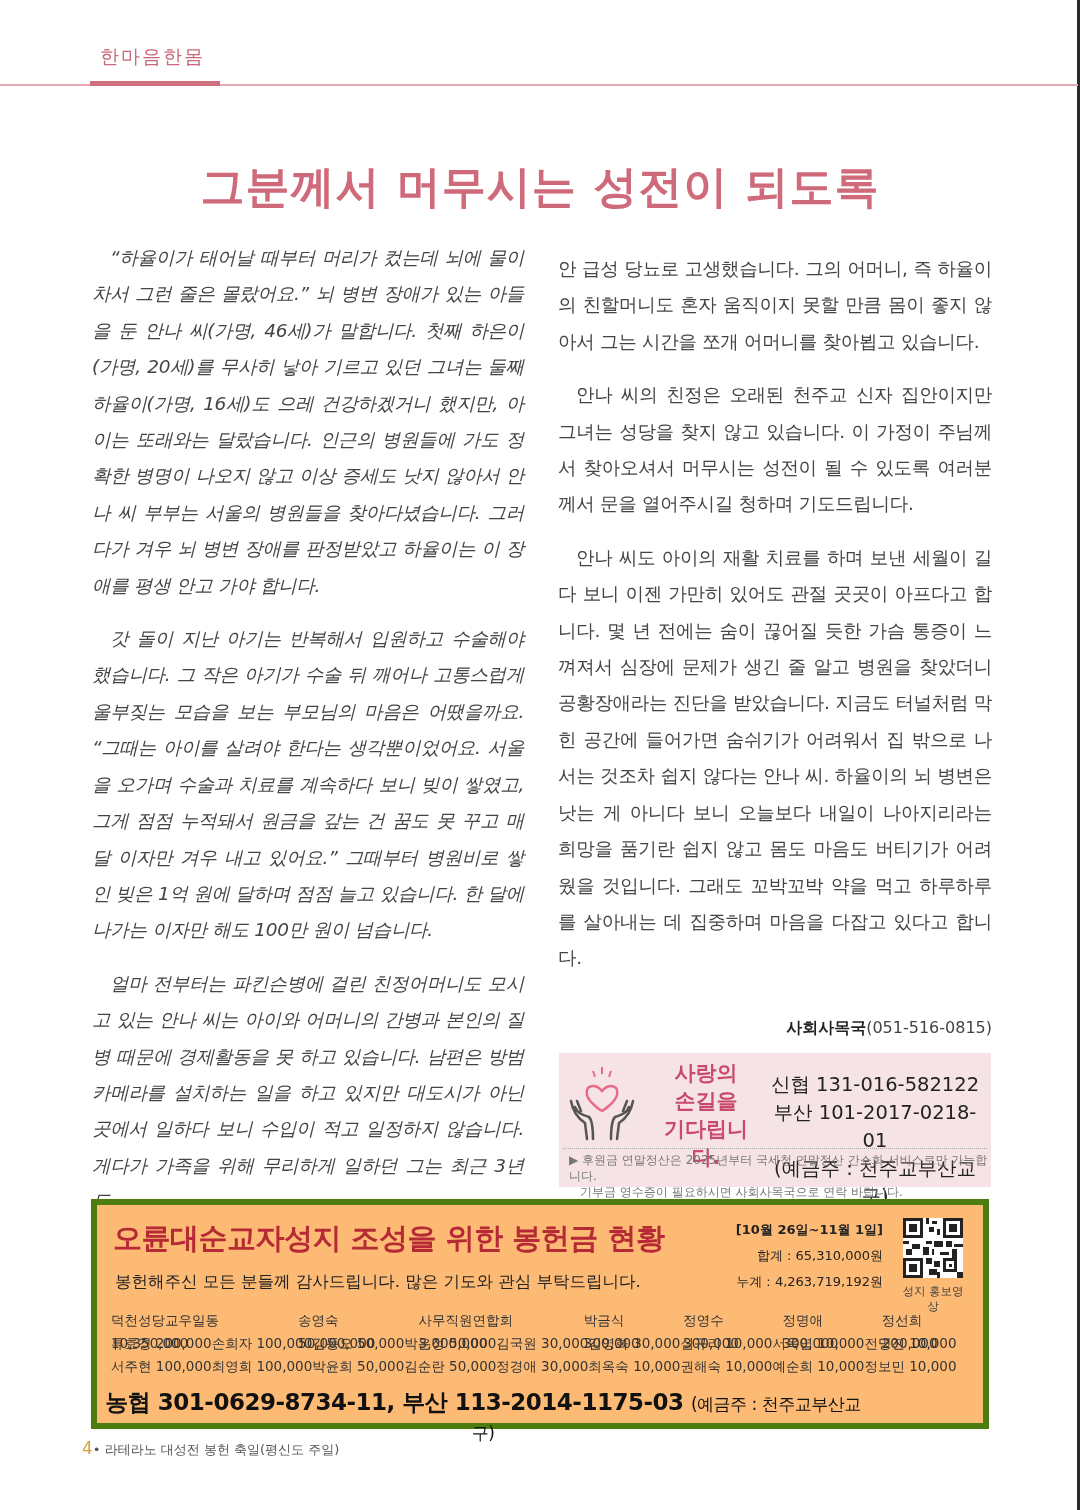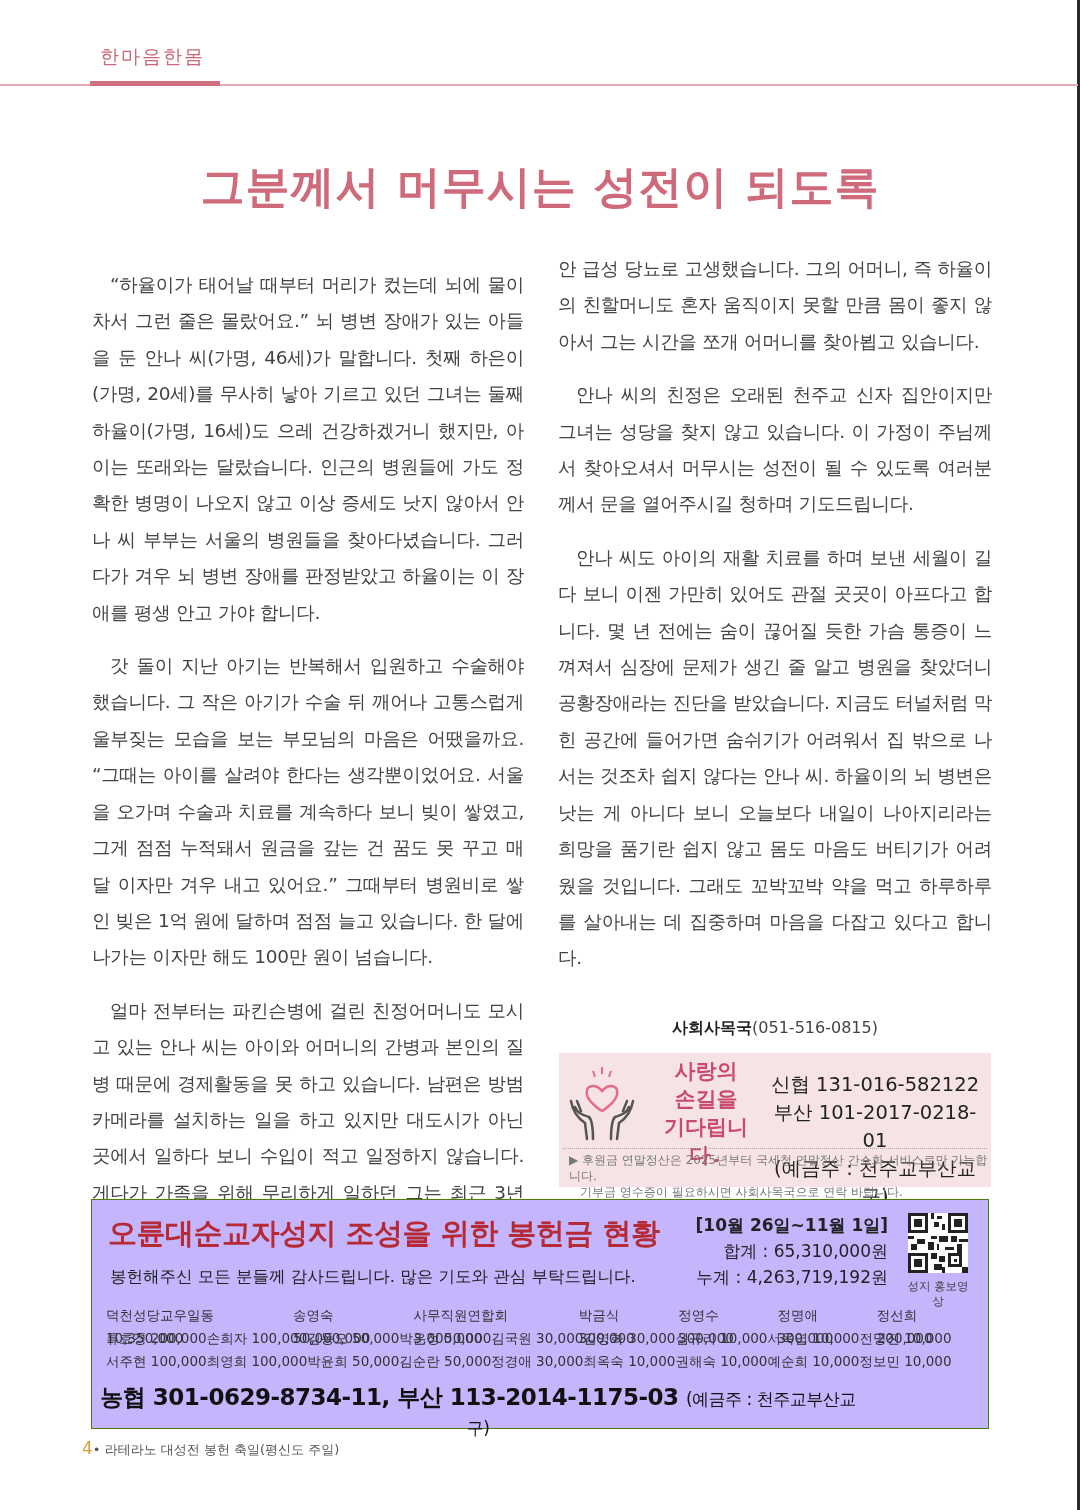--- a/index.html
+++ b/index.html
@@ -7,39 +7,39 @@
     body { position: relative; font-family: "DejaVu Sans", "Liberation Sans", sans-serif; color: #3a3a3a; }
 
     .section-tag { position: absolute; left: 100px; top: 44px; font-size: 19px; color: #c9687a; letter-spacing: 2px; font-weight: normal; }
     .header-line { position: absolute; left: 0; top: 84px; width: 1078px; height: 2px; background: #e6a9b4; }
     .header-accent { position: absolute; left: 90px; top: 81px; width: 130px; height: 5px; background: #cf6f80; }
     .right-edge { position: absolute; right: 0; top: 0; width: 3px; height: 1510px; background: #2a2a2a; }
 
     .title { position: absolute; left: 0; width: 1080px; top: 158px; text-align: center; font-size: 44px; font-weight: bold; color: #cf6a7b; letter-spacing: 1px; }
 
     .col { position: absolute; font-size: 18.5px; line-height: 36.4px; color: #444; letter-spacing: -0.3px; }
-    .col-left { left: 92px; top: 267px; width: 432px; }
+    .col-left { left: 92px; top: 240px; width: 432px; font-style: italic; }
     .col-right { left: 558px; top: 251px; width: 434px; }
     .col p { text-align: justify; text-indent: 18px; margin-bottom: 17px; }
     .col p.cont { text-indent: 0; }
 
-    .dept { position: absolute; left: 558px; top: 1018px; width: 434px; text-align: center; font-size: 16px; color: #444; }
+    .dept { position: absolute; left: 558px; top: 1018px; width: 434px; text-align: right; font-size: 16px; color: #444; }
     .dept b { color: #222; }
 
     .donate-box { position: absolute; left: 559px; top: 1053px; width: 432px; height: 134px; background: #f6e3e6; }
     .hands-icon { position: absolute; left: 8px; top: 8px; width: 70px; height: 80px; }
-    .love-text { position: absolute; left: 92px; top: 6px; width: 110px; text-align: center; font-size: 21px; font-weight: bold; color: #c94a6c; line-height: 28px; font-family: Liberation Mono, monospace; }
+    .love-text { position: absolute; left: 92px; top: 6px; width: 110px; text-align: center; font-size: 21px; font-weight: bold; color: #c94a6c; line-height: 28px; }
     .accounts { position: absolute; left: 206px; top: 6px; width: 220px; text-align: center; font-size: 19.5px; color: #222; line-height: 28px; margin-top: 12px; }
     .dotted { position: absolute; left: 4px; right: 4px; top: 95px; border-top: 1px dotted #aaa; }
     .notice { position: absolute; left: 10px; top: 99px; font-size: 12px; color: #777; line-height: 16px; }
 
-    .fund-box { position: absolute; left: 91px; top: 1199px; width: 898px; height: 230px; border: 1px solid #4d7c0f; background: #c4b5fd; }
+    .fund-box { position: absolute; left: 91px; top: 1199px; width: 898px; height: 230px; border: 6px solid #4d7c0f; background: #fdba74; }
     .fund-title { position: absolute; left: 16px; top: 14px; font-size: 29px; font-weight: bold; color: #b52a35; letter-spacing: -0.5px; }
     .fund-thanks { position: absolute; left: 18px; top: 66px; font-size: 16.5px; color: #222; }
-    .fund-summary { position: absolute; right: 100px; top: 12px; text-align: right; font-size: 17px; color: #222; line-height: 26px; }
+    .fund-summary { position: absolute; right: 100px; top: 12px; text-align: right; font-size: 13px; color: #222; line-height: 26px; }
     .fund-summary .period { font-weight: bold; }
     .qr { position: absolute; right: 20px; top: 13px; width: 60px; height: 60px; }
     .qr-label { position: absolute; right: 14px; top: 79px; width: 72px; text-align: center; font-size: 11.5px; color: #444; }
     .donors { position: absolute; left: 14px; top: 104px; width: 870px; font-size: 13.5px; color: #333; }
     .donor-row { display: flex; height: 23px; line-height: 23px; }
     .fund-accounts { position: absolute; left: 0; width: 772px; top: 182px; text-align: center; font-size: 23px; font-weight: bold; color: #111; letter-spacing: -0.5px; }
     .fund-accounts .holder { font-weight: normal; font-size: 17px; }
 
     .footer { position: absolute; left: 82px; top: 1438px; font-size: 13px; color: #555; }
     .footer .pnum { color: #d2a33a; font-size: 17px; }

